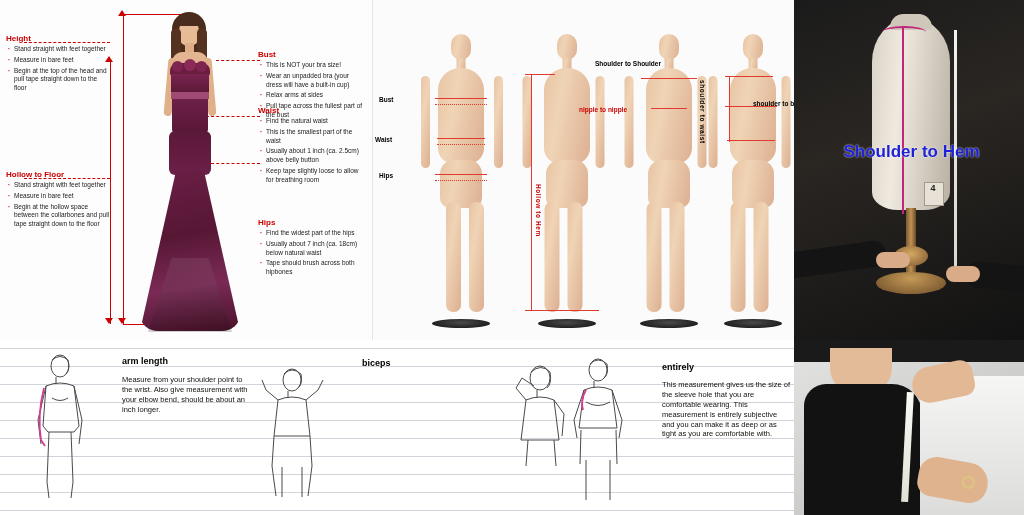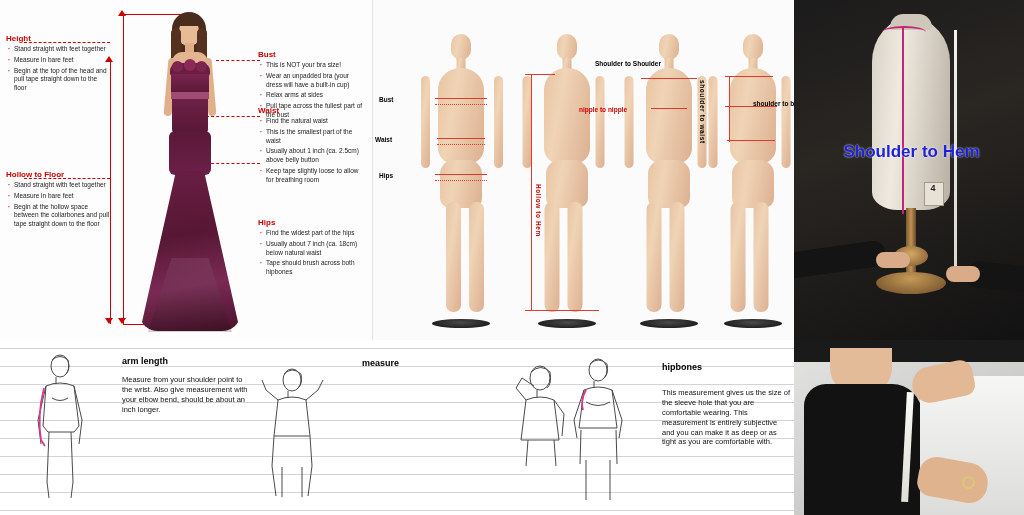--- a/index.html
+++ b/index.html
@@ -414,21 +414,21 @@
           <path d="M26 38 l-12 -10 l-4 -10"></path>
           <path d="M54 38 l12 -10 l5 -10"></path>
           <path d="M22 74 l-2 30 l4 30"></path>
           <path d="M58 74 l2 30 l-4 30"></path>
           <path d="M30 105 l0 30 M50 105 l0 30"></path>
         </g>
       </svg>
     </div>
 
     <div class="sk-note" style="left:362px; top:18px; width:128px;">
-      <div class="note-head">measure</div>
+      <div class="note-head">biceps</div>
     </div>
 
     <div class="sketch" style="left:506px; top:18px; width:72px; height:110px;">
       <svg width="72" height="110" viewBox="0 0 72 110">
         <g fill="none" stroke="#4a4a4a" stroke-width="1">
           <ellipse cx="34" cy="20" rx="10" ry="12"></ellipse>
           <path d="M25 14 q10 -9 19 0 q2 12 -3 16"></path>
           <path d="M31 32 l0 8"></path>
           <path d="M20 42 q14 -6 28 0 l5 40 l-38 0 z"></path>
           <path d="M20 42 l-10 -12 l6 -10 l12 8"></path>
@@ -449,22 +449,22 @@
           <path d="M56 36 l10 30 l-3 18"></path>
           <path d="M25 76 l-1 34 M60 76 l1 34"></path>
           <path d="M30 106 l0 40 M54 106 l0 40"></path>
           <path d="M30 48 q12 7 24 0"></path>
         </g>
         <path d="M30 36 q-6 10 -3 20" fill="none" stroke="#d63a8e" stroke-width="1.8"></path>
       </svg>
     </div>
 
     <div class="sk-note" style="left:662px; top:22px; width:128px;">
-      <div class="note-head">hipbones</div>
-      <div class="cap" style="margin-top:16px;">This measurement gives us the size of the sleeve hole that you are comfortable wearing. This measurement is entirely subjective and you can make it as deep or as tight as you are comfortable with.</div>
+      <div class="note-head">entirely</div>
+      <div class="cap" style="margin-top:8px;">This measurement gives us the size of the sleeve hole that you are comfortable wearing. This measurement is entirely subjective and you can make it as deep or as tight as you are comfortable with.</div>
     </div>
   </div>
 
   <div class="abs" id="panel-armhole">
     <div class="abs" style="left:0;top:0;width:230px;height:175px;background:linear-gradient(150deg,#e4e4e2 0%,#cfcfcd 50%,#b8b8b6 100%);"></div>
 
     <div class="abs" style="left:0;top:0;width:230px;height:22px;background:#1a1a1a;"></div>
 
     <div class="abs" style="left:36px; top:8px; width:62px; height:46px; background:#e4bb98; border-radius:0 0 26px 26px;"></div>
 

